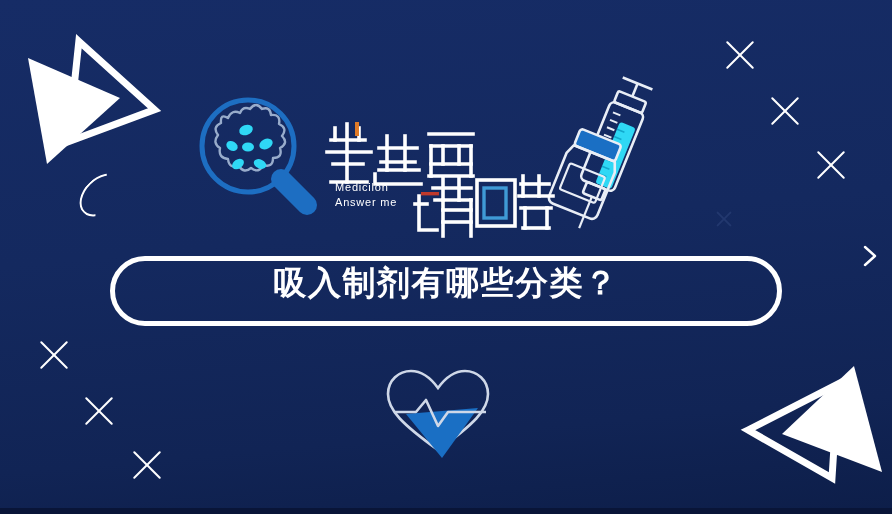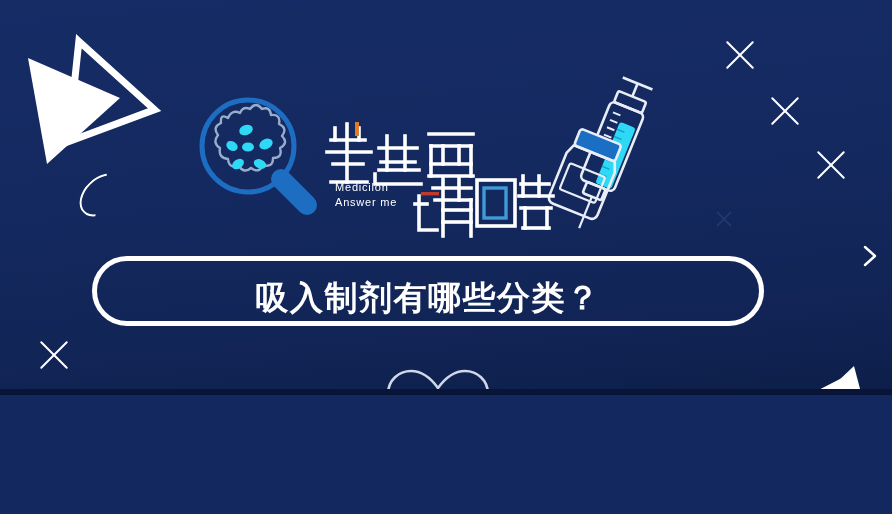--- a/index.html
+++ b/index.html
@@ -2,35 +2,35 @@
 <html><head>
 <meta charset="utf-8">
 <style>
   html,body{margin:0;padding:0;}
   body{
     width:892px;height:514px;overflow:hidden;
     background:#13285e;
     font-family:"Liberation Sans","DejaVu Sans",sans-serif;
   }
   #stage{
-    position:relative;width:892px;height:395px;overflow:hidden;
+    position:relative;width:892px;height:514px;overflow:hidden;
     background:linear-gradient(175deg,#162c66 0%,#14295f 45%,#112455 80%,#0d1e49 100%);
   }
   #stage:after{
     content:"";position:absolute;left:0;right:0;bottom:0;height:6px;
     background:#091538;
   }
   .abs{position:absolute;}
 
   
   .title-pill{
-    position:absolute;left:92px;top:256px;width:672px;height:70px;
+    position:absolute;left:110px;top:256px;width:672px;height:70px;
     border:5px solid #ffffff;border-radius:36px;
     box-sizing:border-box;
-    display:flex;align-items:flex-end;justify-content:center;
+    display:flex;align-items:flex-start;justify-content:center;
   }
   .title-text{
     color:#ffffff;font-size:33px;font-weight:bold;
     letter-spacing:1.5px;white-space:nowrap;
     font-family:"DejaVu Sans","Liberation Sans",sans-serif;
   }
 
   
   .logo-wrap{position:absolute;left:325px;top:118px;width:190px;height:120px;}
   .logo-en{

